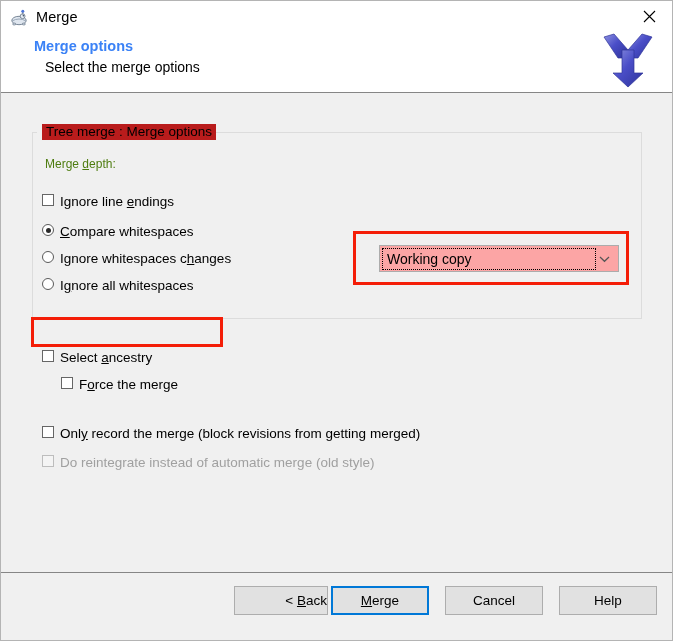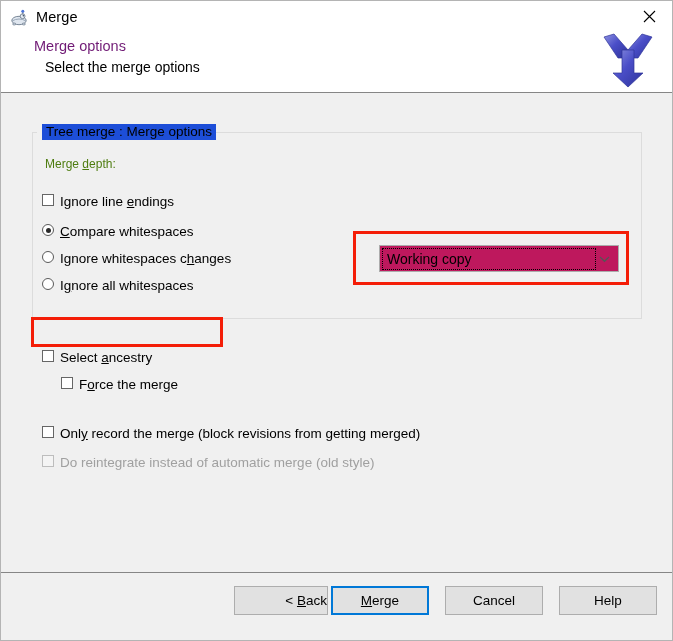--- a/index.html
+++ b/index.html
@@ -66,22 +66,22 @@
     height: 61px;
     background: #ffffff;
     border-bottom: 1px solid #868686;
     position: relative;
     box-sizing: border-box;
   }
   #header-title {
     position: absolute;
     left: 33px; top: 6px;
     font-size: 14.5px;
-    font-weight: normal;
-    color: #701a75;
+    font-weight: bold;
+    color: #3b82f6;
   }
   #header-subtitle {
     position: absolute;
     left: 44px; top: 27px;
     font-size: 14px;
     color: #000;
   }
   #header-logo {
     position: absolute;
     right: 12px; top: -1px;
@@ -100,21 +100,21 @@
     position: absolute;
     left: 31px; top: 39px;
     width: 610px; height: 187px;
     box-sizing: border-box;
     border: 1px solid #dcdcdc;
     border-top-color: #dcdcdc;
   }
   #groupbox-label {
     position: absolute;
     left: 41px; top: 31px;
-    background: #1d4ed8;
+    background: #b91c1c;
     padding: 0 4px;
     font-size: 13.5px;
     color: #000;
     line-height: 16px;
   }
   #groupbox-notch {
     position: absolute;
     left: 36px; top: 39px;
     width: 125px; height: 2px;
     background: #f0f0f0;
@@ -168,21 +168,21 @@
     background: #2b2b2b;
   }
 
   
   #combo {
     position: absolute;
     left: 378px; top: 152px;
     width: 240px; height: 27px;
     box-sizing: border-box;
     border: 1px solid #acacac;
-    background: #be185d;
+    background: #fca5a5;
     display: flex;
     align-items: center;
   }
   #combo-field {
     position: absolute;
     left: 2px; top: 2px;
     width: 214px; height: 22px;
     box-sizing: border-box;
     border: 1px dotted #000;
     display: flex;

